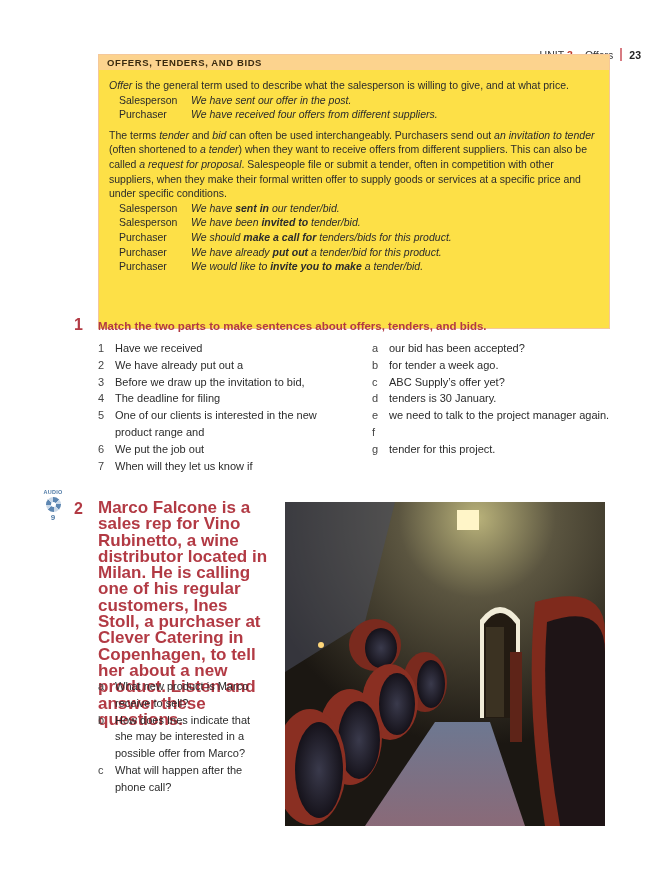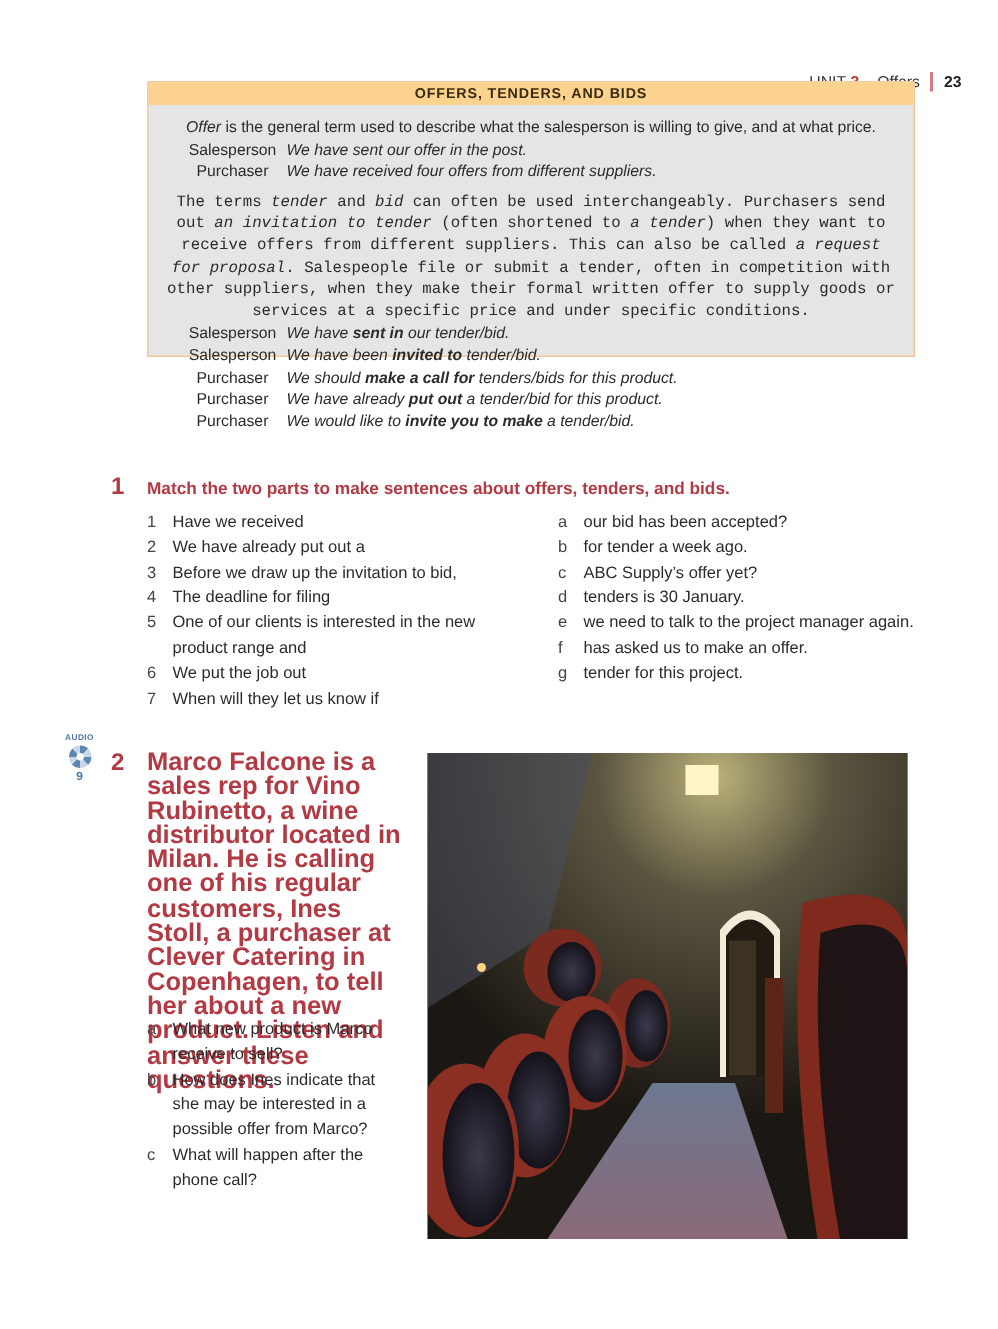--- a/index.html
+++ b/index.html
@@ -11,35 +11,35 @@
   .header {
     position: absolute; top: 10px; right: 24px;
     display: flex; align-items: flex-end; font-size: 10.5px; color: #333;
   }
   .header .unit-num { color: #c0392b; font-weight: bold; margin-left: 3px; }
   .header .section { margin-left: 12px; }
   .header .sep { width: 2px; height: 13px; background: #d77b82; margin: 0 7px 0 7px; }
   .header .page { font-weight: bold; color: #222; margin-top: 39px; }
 
   .box {
-    position: absolute; left: 98px; top: 54px; width: 512px; height: 184px;
-    background: #e5e5e5; border: 1.5px solid #f5c89a; box-sizing: border-box; text-align: center;
+    position: absolute; left: 98px; top: 54px; width: 512px; height: 275px;
+    background: #fde047; border: 1.5px solid #f5c89a; box-sizing: border-box;
   }
   .box-title {
     background: #fcd38e; height: 15px; padding: 0 8px;
     font-size: 9.5px; font-weight: bold; letter-spacing: 0.6px; color: #3a2a10;
     line-height: 15px;
   }
   .box-body { padding: 8px 10px 0 10px; font-size: 10.5px; line-height: 14.6px; }
   .box-body p { margin: 0; }
   .ex { display: flex; padding-left: 10px; }
   .ex .role { width: 72px; flex: none; }
   .ex .sent { font-style: italic; }
   .ex .sent b { font-style: italic; font-weight: bold; }
-  .para2 { margin-top: 6px !important; font-family: Liberation Mono, monospace; }
+  .para2 { margin-top: 6px !important; }
 
   .ex1-title {
     position: absolute; left: 74px; top: 316px; display: flex; align-items: baseline;
     color: #b23a44; font-weight: bold;
   }
   .ex-num { font-size: 16px; width: 24px; }
   .ex1-title .text { font-size: 11.5px; }
 
   .list { position: absolute; font-size: 11px; line-height: 16.8px; color: #2b2b2b; }
   .list .item { display: flex; }
@@ -166,21 +166,20 @@
   <div class="item">
       <span class="key">d</span>
       <span>tenders is 30 January.</span>
     </div>
   <div class="item">
       <span class="key">e</span>
       <span>we need to talk to the project manager again.</span>
     </div>
   <div class="item">
       <span class="key">f</span>
-      <span>has asked us to make an offer.</span>
     </div>
   <div class="item">
       <span class="key">g</span>
       <span>tender for this project.</span>
     </div>
 </div>
 
 <div class="audio">
   <div class="lbl">AUDIO</div>
   <div class="disc"></div>

